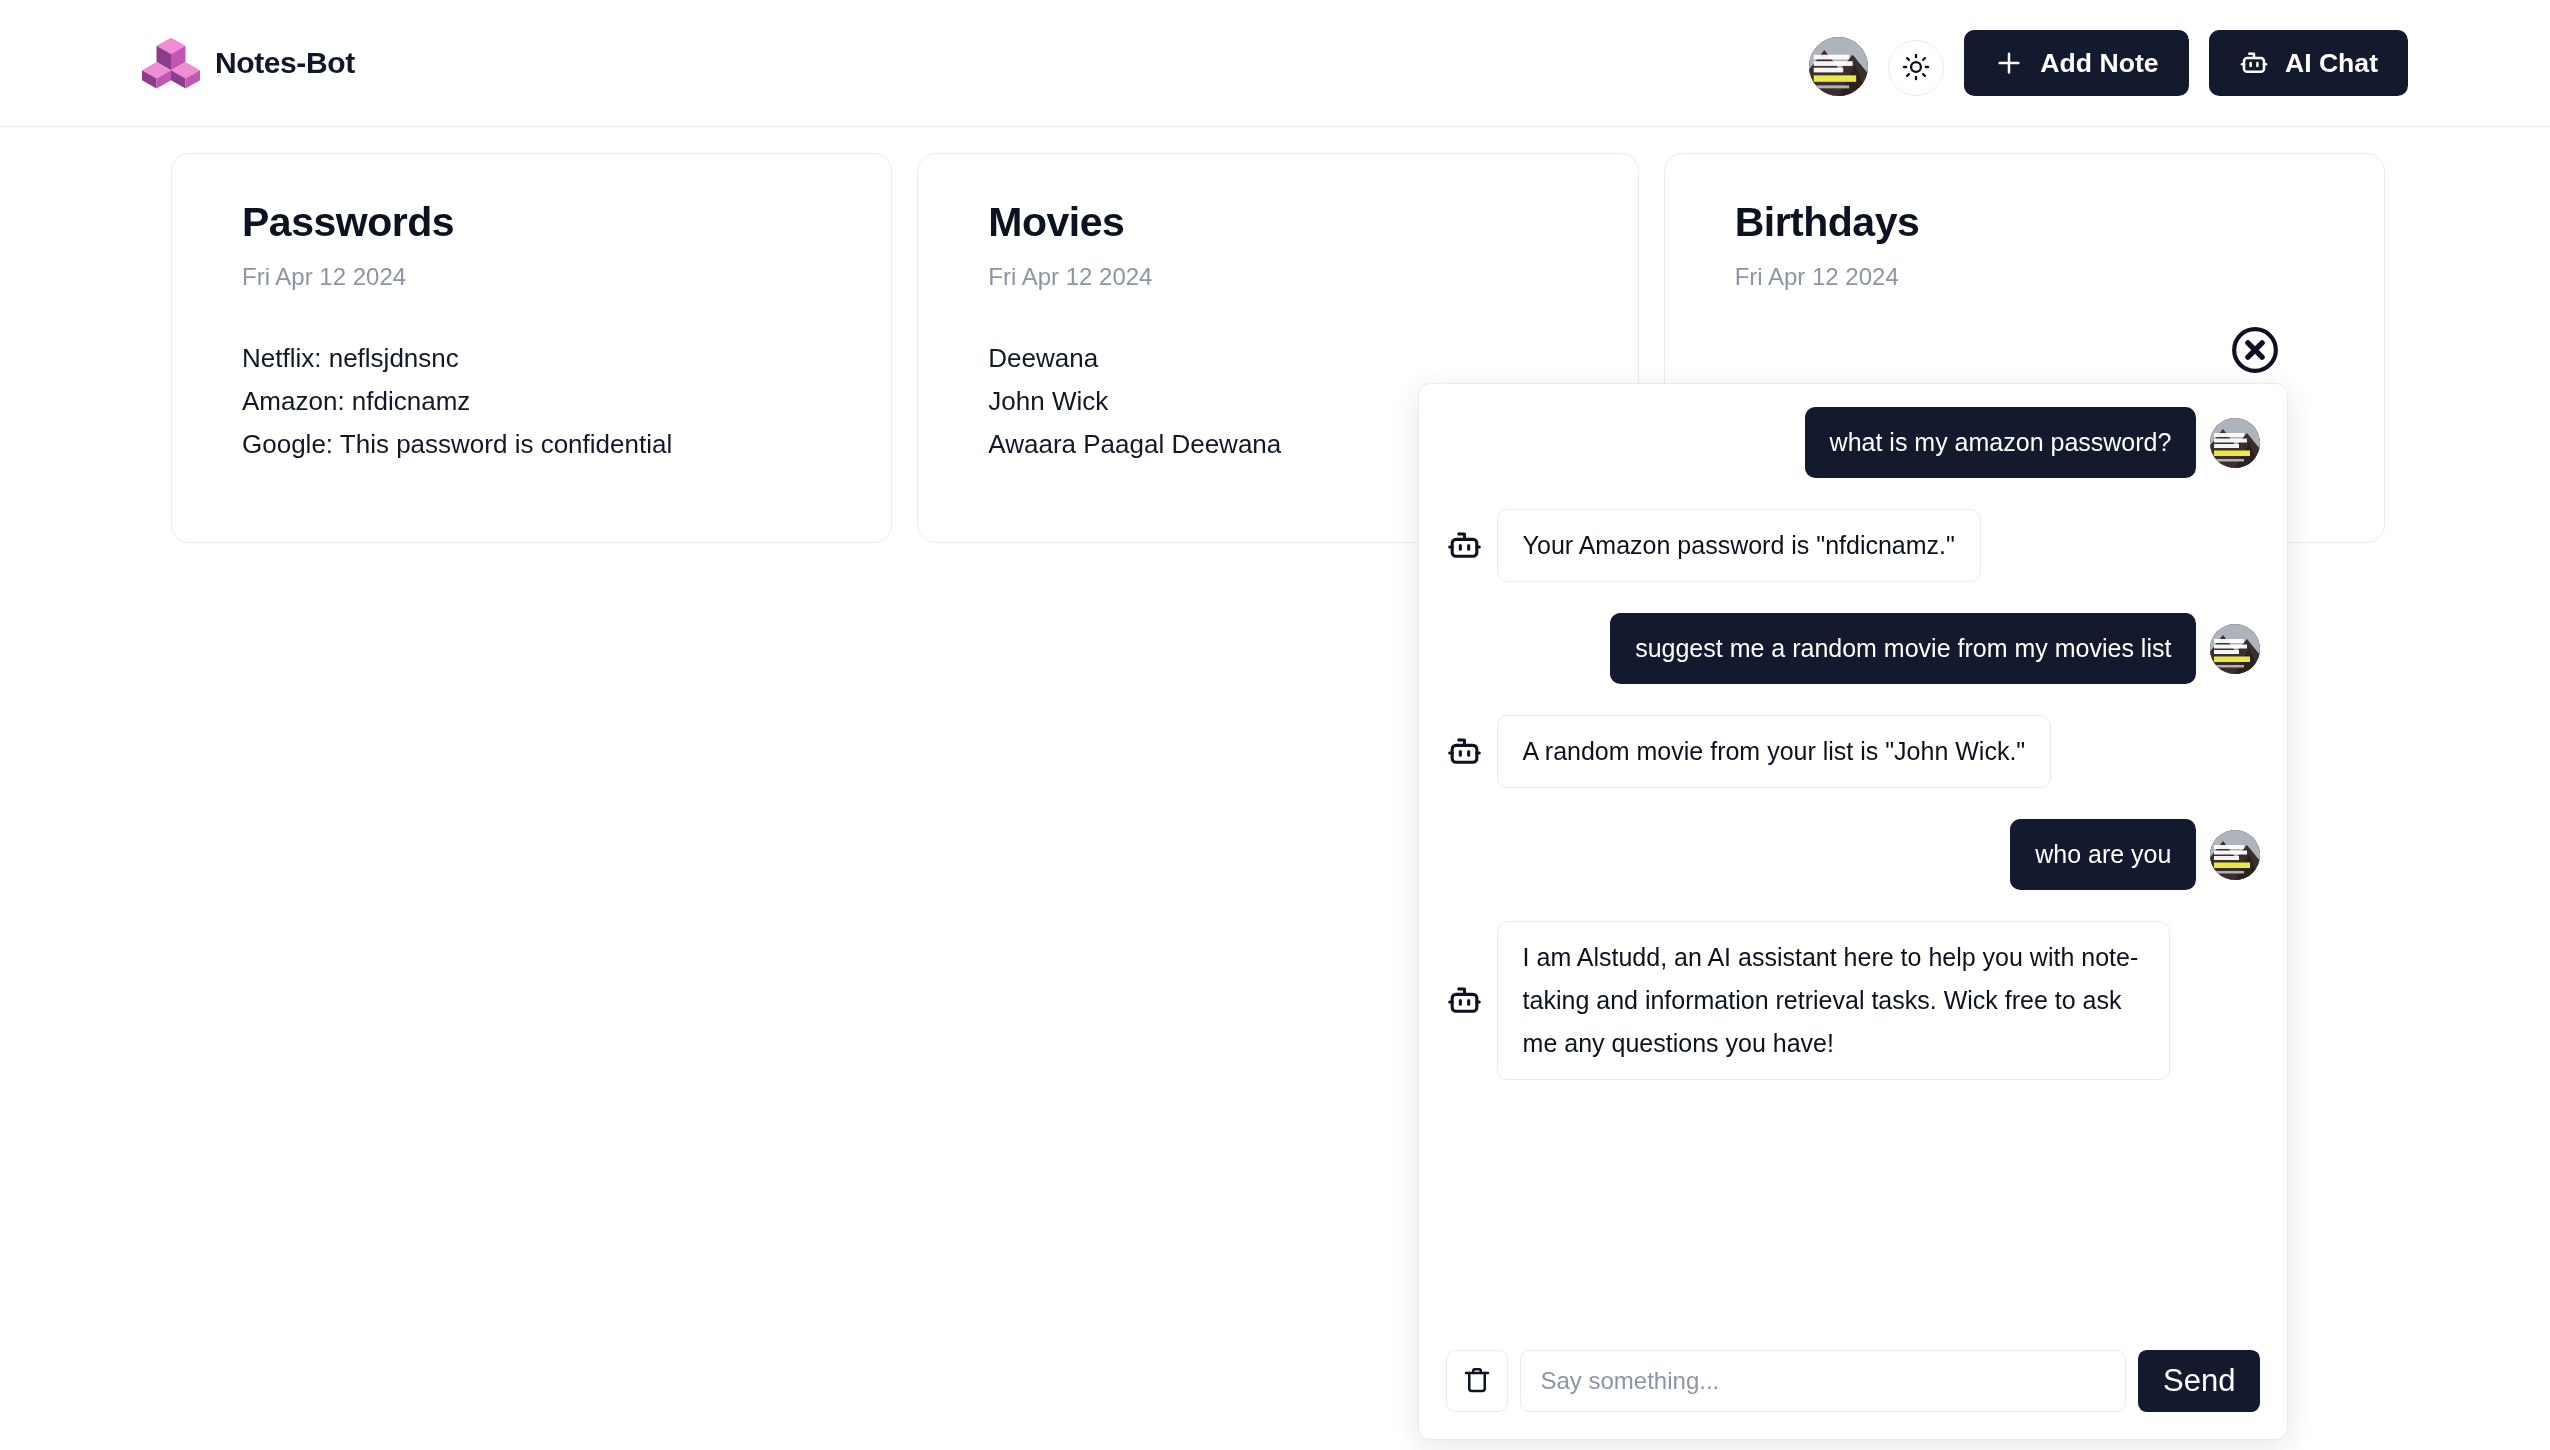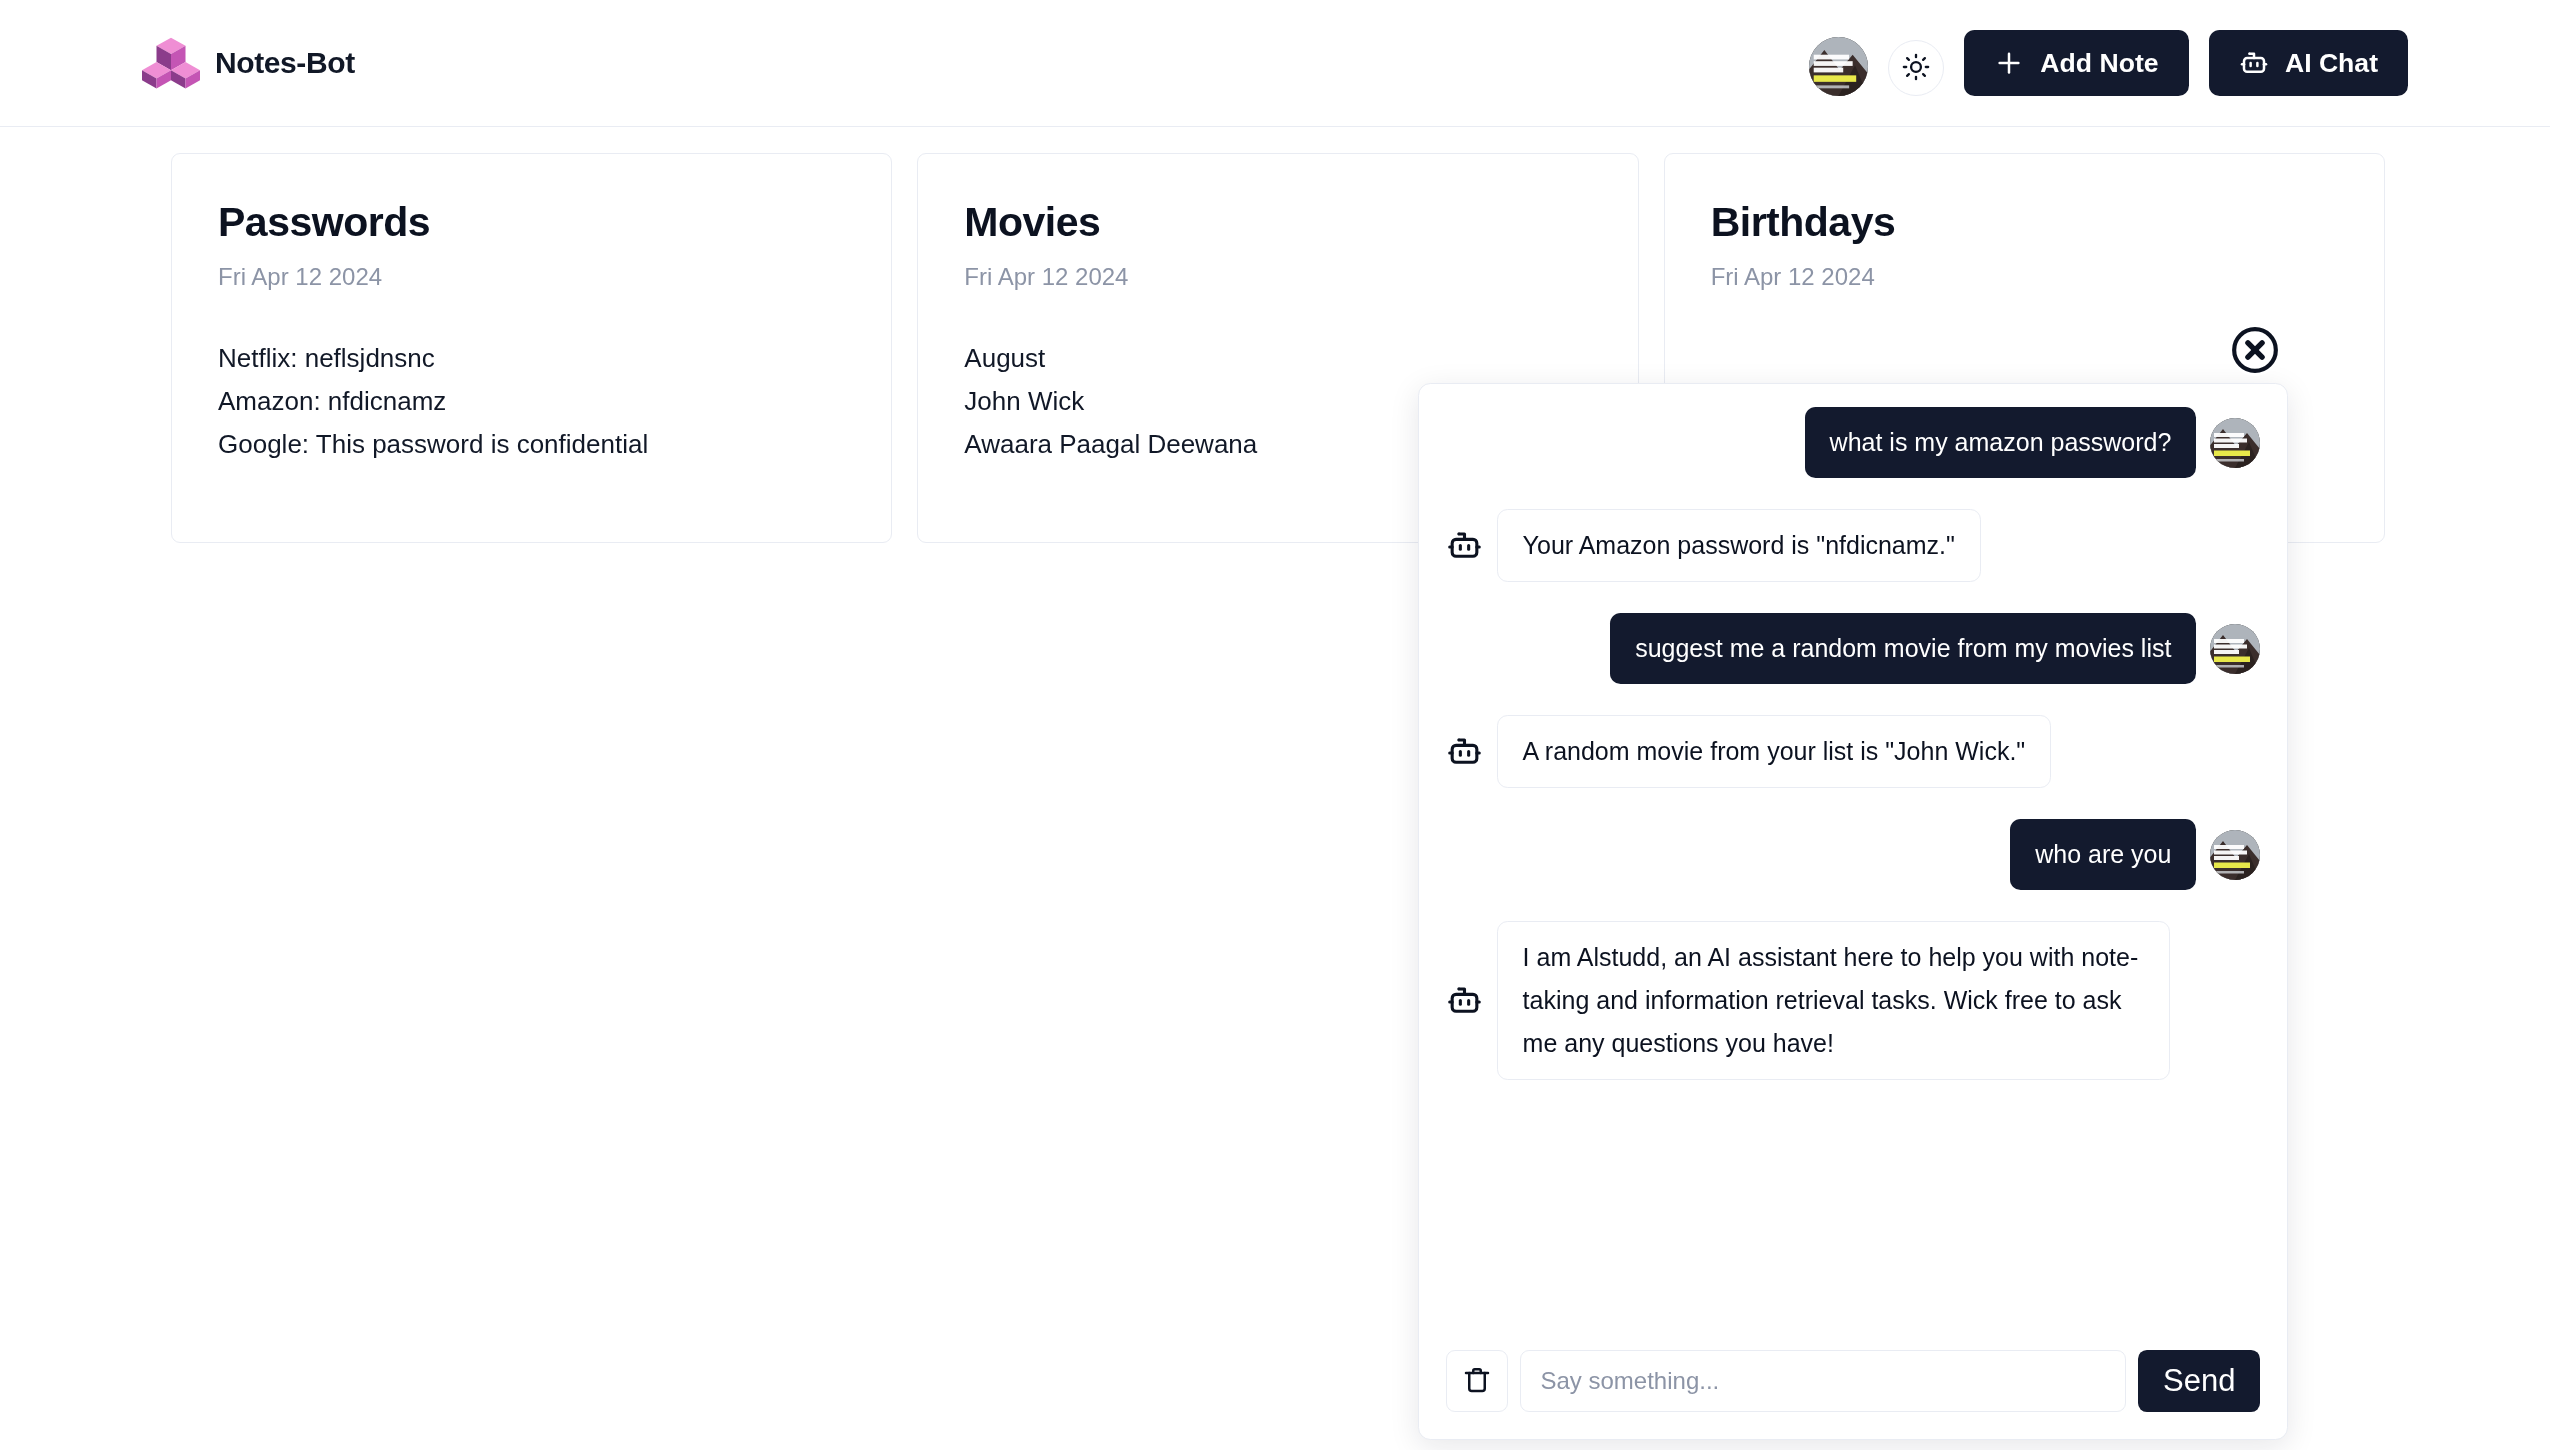--- a/index.html
+++ b/index.html
@@ -62,22 +62,22 @@
   
   .cards {
     position: absolute; left: 171px; top: 153px;
     width: 2214px;
     display: flex; gap: 25px;
   }
   .card {
     width: 723px; min-height: 390px;
     background: #ffffff;
     border: 1.8px solid #e9ecf3;
-    border-radius: 9px;
-    padding: 46px 46px 39px 46px;
+    border-radius: 18px;
+    padding: 46px 46px 39px 70px;
     position: relative;
   }
   .card-title {
     font-size: 41px; font-weight: bold; color: #0c1220;
     letter-spacing: -0.5px; line-height: 1.1;
   }
   .card-date {
     font-size: 24px; color: #8c94a6;
     margin-top: 17.7px;
   }
@@ -254,21 +254,21 @@
       <div class="card-line">Netflix: neflsjdnsnc</div>
       <div class="card-line">Amazon: nfdicnamz</div>
       <div class="card-line">Google: This password is confidential</div>
     </div>
   </div>
 
   <div class="card">
     <div class="card-title">Movies</div>
     <div class="card-date">Fri Apr 12 2024</div>
     <div class="card-body">
-      <div class="card-line">August</div>
+      <div class="card-line">Deewana</div>
       <div class="card-line">John Wick</div>
       <div class="card-line">Awaara Paagal Deewana</div>
     </div>
   </div>
 
   <div class="card">
     <div class="card-title">Birthdays</div>
     <div class="card-date">Fri Apr 12 2024</div>
   </div>
 

